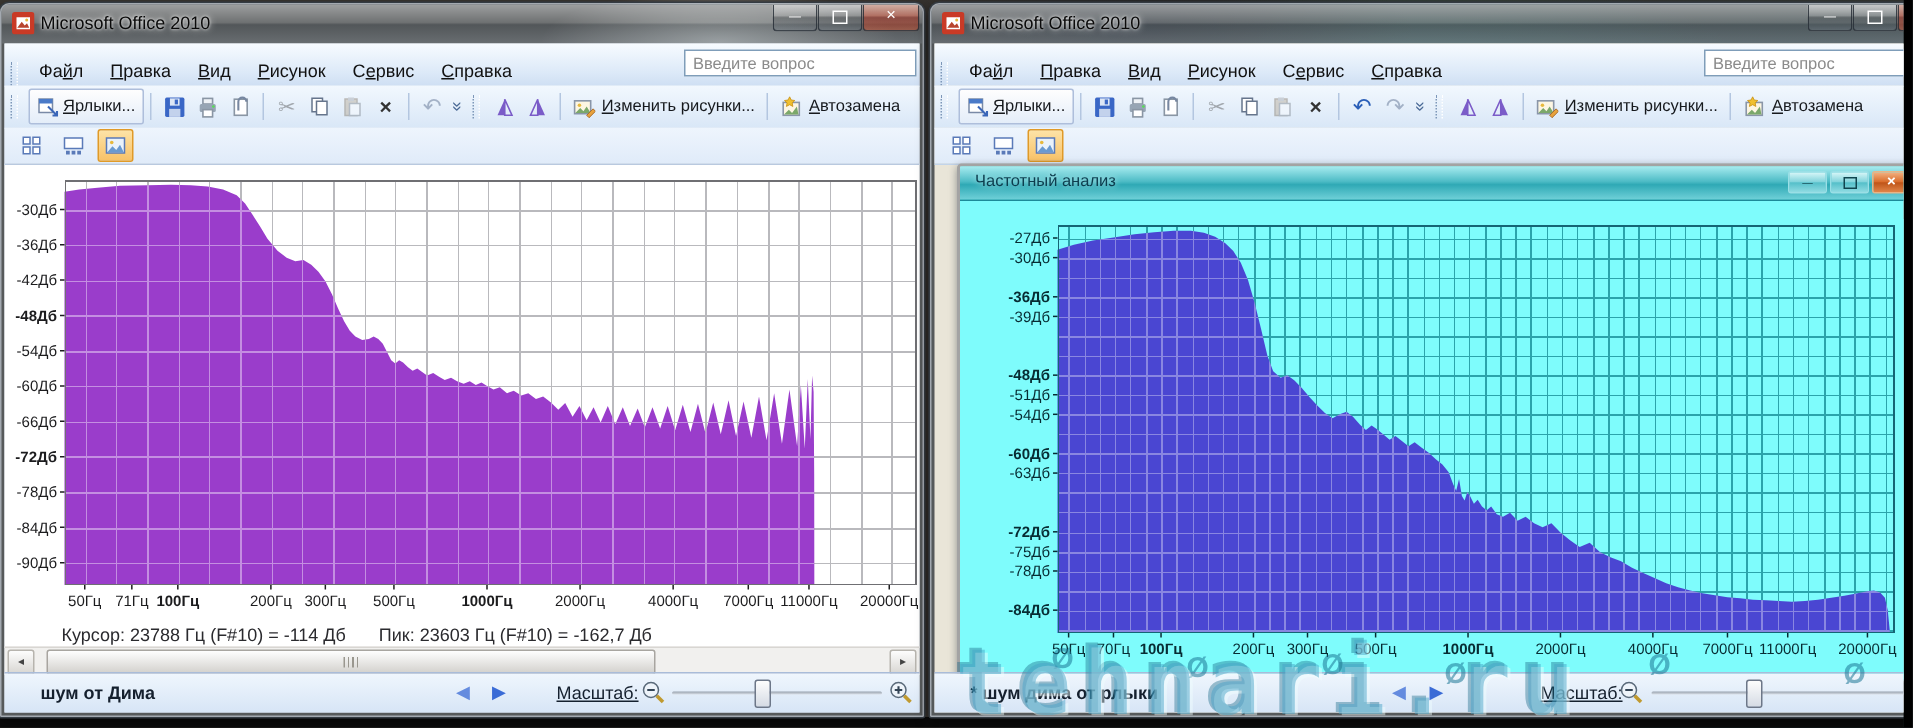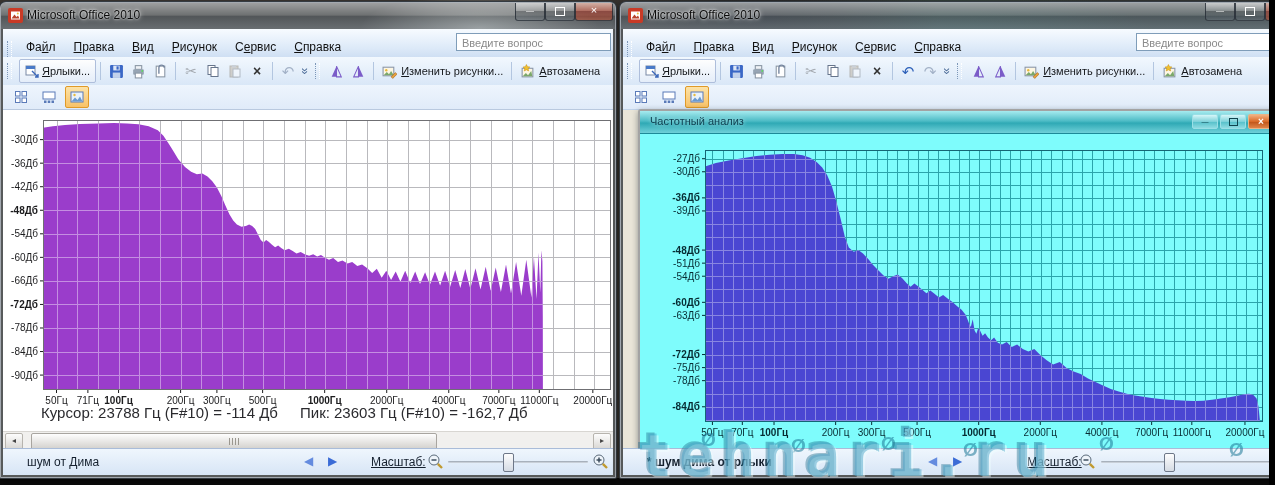--- a/index.html
+++ b/index.html
@@ -48,32 +48,32 @@
   .uglyph{font-size:15px;color:#2b5fb8;line-height:1;}
   .xglyph{font-size:14px;font-weight:bold;color:#333;line-height:1;}
   .cutglyph{font-size:14px;color:#444;line-height:1;}
   .ovf{font-size:12px;color:#4a6a96;transform:rotate(90deg);width:12px;text-align:center;}
   .viewrow{position:absolute;left:0;right:0;top:56px;height:24px;background:linear-gradient(180deg,#eef5fd,#e0ebf9);
     border-bottom:1px solid #c2d4ea;display:flex;align-items:center;padding-left:6px;gap:4px;}
   .vbtn{width:22px;height:20px;display:flex;align-items:center;justify-content:center;border:1px solid transparent;border-radius:2px;}
   .vbtn.active{background:linear-gradient(180deg,#fde3a7,#f8c268);border-color:#e09a28;}
   
   .chartpanel{position:absolute;left:0;right:0;top:80px;height:322px;background:#fff;border-top:1px solid #b9c9df;}
-  .statusline{position:absolute;left:38px;top:294px;height:16px;font-size:15px;color:#2a2a2e;white-space:nowrap;}
+  .statusline{position:absolute;left:38px;top:306px;height:16px;font-size:12px;color:#2a2a2e;white-space:nowrap;}
   .statusline span{margin-right:22px;}
   .hscroll{position:absolute;left:0;right:0;top:402px;height:18px;background:#f1f0ee;border-top:1px solid #d8d6d2;}
   .sbtn{position:absolute;top:1px;width:16px;height:15px;background:linear-gradient(180deg,#fdfdfd,#d8d6d2);
     border:1px solid #b7b4ae;border-radius:2px;text-align:center;line-height:14px;font-size:8px;color:#444;}
   .sthumb{position:absolute;top:1px;height:15px;background:linear-gradient(180deg,#fefefe,#d2d0cc);
     border:1px solid #a8a5a0;border-radius:2px;}
   .sthumb i{position:absolute;left:50%;top:4px;width:10px;height:7px;margin-left:-5px;
     background:repeating-linear-gradient(90deg,#9a978f 0 1px,transparent 1px 3px);}
   .botbar{position:absolute;left:0;right:0;bottom:0;height:26px;
     background:linear-gradient(180deg,#eff6fd,#d7e5f6);border-top:1px solid #a9bcd9;color:#15202e;}
-  .docname{position:absolute;left:24px;top:6px;font-size:12px;}
+  .docname{position:absolute;left:24px;top:6px;font-size:12px;font-weight:bold;}
   .docname.bold{font-weight:bold;}
   .nav{position:absolute;top:5px;font-size:12px;color:#3a6bd6;}
   .zoomlbl{position:absolute;top:6px;font-size:12px;text-decoration:underline;}
   .sldtrack{position:absolute;top:12px;height:2px;background:linear-gradient(180deg,#98a2ae,#d8dee6);border-radius:1px;}
   .sldthumb{position:absolute;top:4px;width:9px;height:17px;background:linear-gradient(180deg,#fdfdfd,#d5dbe4);
     border:1px solid #6d7788;border-radius:2px;}
   .mag{position:absolute;top:4px;width:17px;height:17px;}
   
   .client-r{position:absolute;left:2px;right:2px;top:26px;bottom:2px;background:#e9e5d8;}
   .inner{position:absolute;left:15px;top:80px;width:640px;height:342px;border:2px solid #a3a3a3;border-radius:3px 3px 0 0;

